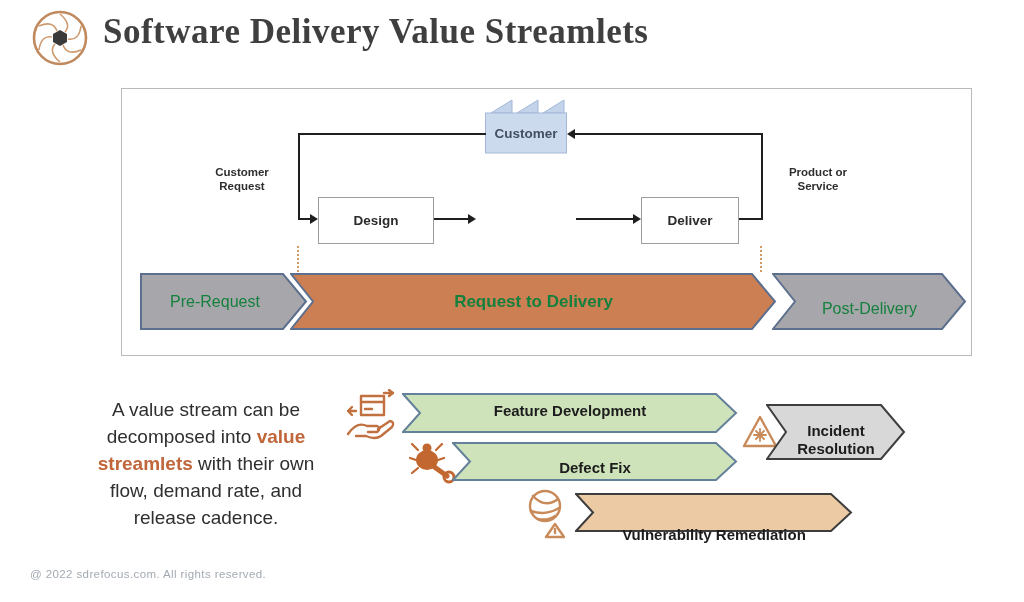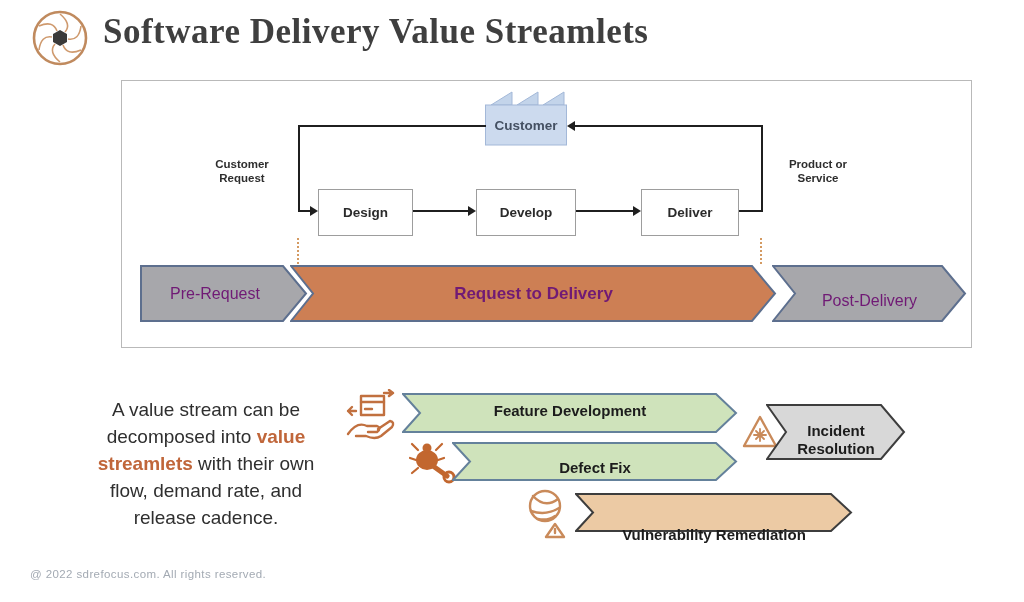--- a/index.html
+++ b/index.html
@@ -10,21 +10,21 @@
   .abs{position:absolute;}
 
   
   .page-title{
     left:103px;top:12px;font-family:"Liberation Serif",serif;
     font-weight:700;font-size:35px;color:#3f3f3f;letter-spacing:.5px;
   }
 
   
   .panel{
-    left:121px;top:80px;width:849px;height:266px;
+    left:121px;top:88px;width:849px;height:266px;
     background:#fff;border:1px solid #b9b9b9;
   }
 
   
   .hline{height:2px;background:#1f1f1f;}
   .vline{width:2px;background:#1f1f1f;}
   .arrow-e{width:0;height:0;border-left:8px solid #1f1f1f;
     border-top:5px solid transparent;border-bottom:5px solid transparent;}
   .arrow-w{width:0;height:0;border-right:8px solid #1f1f1f;
     border-top:5px solid transparent;border-bottom:5px solid transparent;}
@@ -43,21 +43,21 @@
     left:363px;top:24px;width:82px;height:40px;display:flex;
     align-items:center;justify-content:center;font-weight:700;
     font-size:13.5px;color:#445062;
   }
 
   
   .chev-label{
     display:flex;align-items:center;justify-content:center;
     text-align:center;box-sizing:border-box;
   }
-  .stage-label{font-size:16px;color:#701a75;}
+  .stage-label{font-size:16px;color:#15803d;}
   .stage-label.bold{font-weight:700;font-size:17px;}
   .stream-label{font-weight:700;font-size:15px;color:#1c1c1c;line-height:18px;}
 
   
   .caption{
     left:95px;top:396px;width:222px;font-size:19px;line-height:27px;
     color:#2f2f2f;
     text-align:center;
   }
   .caption .hl{color:#c0663a;font-weight:700;}
@@ -104,22 +104,21 @@
   <div class="abs arrow-e" style="left:346px;top:125px"></div>
 
   <div class="abs hline" style="left:454px;top:129px;width:58px"></div>
   <div class="abs arrow-e" style="left:511px;top:125px"></div>
 
   <div class="abs hline" style="left:617px;top:129px;width:24px"></div>
   <div class="abs vline" style="left:639px;top:44px;height:87px"></div>
   <div class="abs hline" style="left:452px;top:44px;width:189px"></div>
   <div class="abs arrow-w" style="left:445px;top:40px"></div>
 
-  <div class="abs procbox" style="left:196px;top:108px;width:95px;height:47px">Design</div>
-  <div class="abs procbox" style="left:354px;top:108px;width:100px;height:47px">Develop</div>
+  <div class="abs procbox" style="left:196px;top:108px;width:116px;height:47px">Design</div>
   <div class="abs procbox" style="left:519px;top:108px;width:98px;height:47px">Deliver</div>
 
   <div class="abs sidelabel" style="left:70px;top:76px;width:100px">
     <div>Customer</div>
     <div>Request</div>
   </div>
   <div class="abs sidelabel" style="left:641px;top:76px;width:110px">
     <div>Product or</div>
     <div>Service</div>
   </div>

